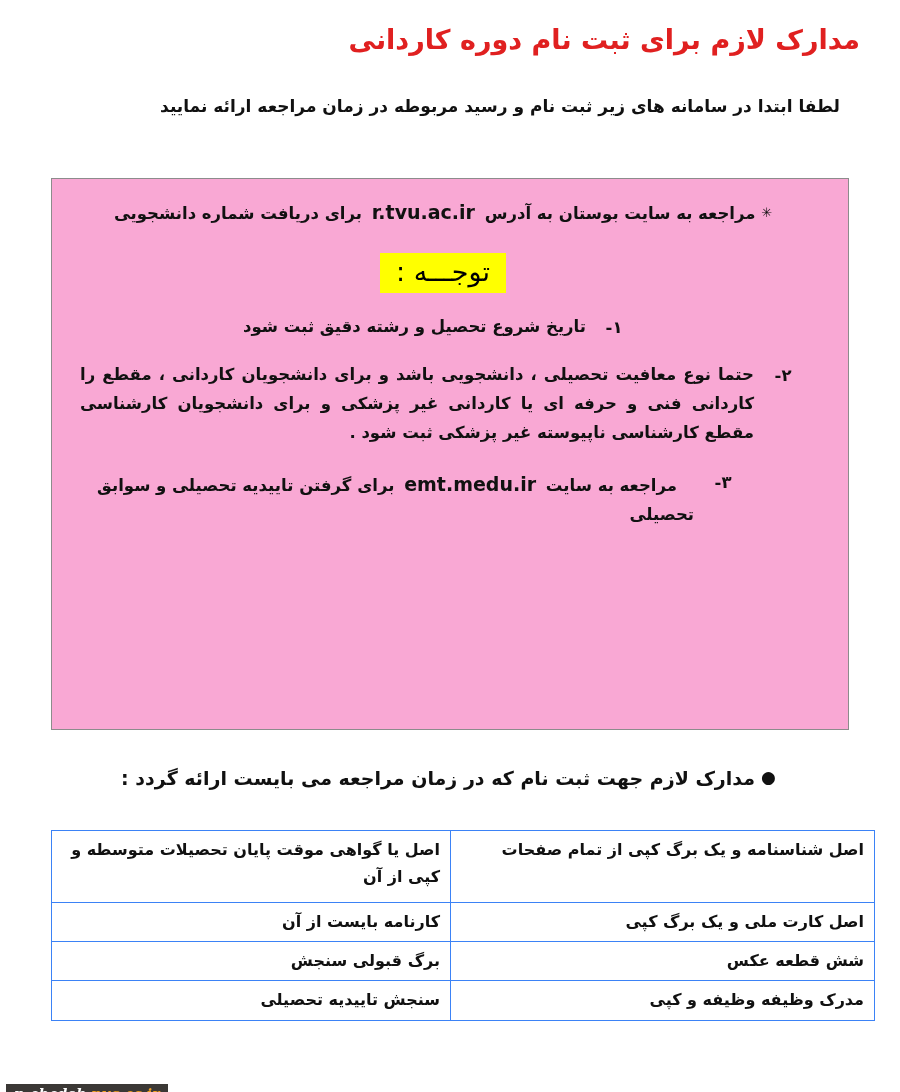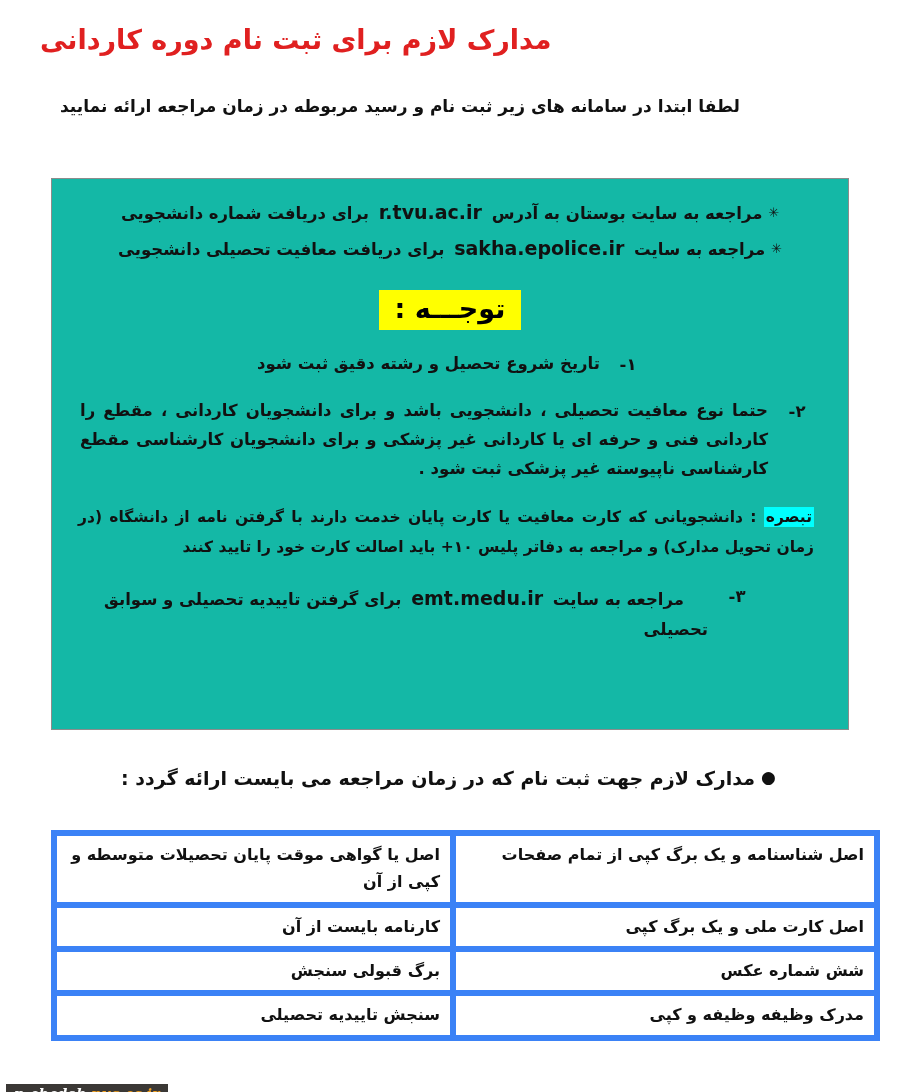--- a/index.html
+++ b/index.html
@@ -18,54 +18,54 @@
 
   .page {
     position: relative;
     width: 900px;
     height: 1092px;
     box-sizing: border-box;
   }
 
   
   .doc-title {
-    text-align: left;
+    text-align: right;
     color: #e02020;
     font-weight: bold;
     font-size: 27px;
     letter-spacing: 0px;
     margin: 22px 0 0 0;
     padding: 0 40px;
     line-height: 1.35;
     direction: rtl;
   }
 
   
   .doc-subtitle {
-    text-align: left;
+    text-align: right;
     color: #111111;
     font-weight: bold;
     font-size: 17px;
     margin: 36px 0 0 0;
     padding: 0 60px;
     line-height: 1.5;
     direction: rtl;
   }
 
   
   .main-box {
     position: absolute;
     left: 51px;
     top: 156px;
     width: 798px;
     height: 552px;
     border: 1px solid #8c8c8c;
     box-sizing: border-box;
-    background: #14b8a6;
-    padding: 12px 22px 10px 22px;
+    background: #f9a8d4;
+    padding: 12px 36px 10px 22px;
     direction: rtl;
   }
 
   .site-line {
     font-size: 16.5px;
     font-weight: bold;
     text-align: center;
     line-height: 1.6;
     margin: 6px 0 0 0;
     direction: rtl;
@@ -86,21 +86,21 @@
   }
 
   .attention-wrap {
     text-align: center;
     margin: 26px 0 4px 0;
   }
   .attention {
     display: inline-block;
     background: #ffff00;
     color: #000000;
-    font-weight: bold;
+    font-weight: normal;
     font-size: 27px;
     padding: 2px 16px 4px 16px;
     line-height: 1.25;
     direction: rtl;
   }
 
   
   .note-list {
     margin: 20px 0 0 0;
     padding: 0;
@@ -178,21 +178,21 @@
   .docs-table {
     position: absolute;
     left: 51px;
     top: 808px;
     width: 798px;
     border-collapse: collapse;
     table-layout: fixed;
     direction: rtl;
   }
   .docs-table td {
-    border: 6px solid #3b82f6;
+    border: 1px solid #3b82f6;
     font-size: 16px;
     font-weight: bold;
     line-height: 1.7;
     padding: 5px 10px 6px 10px;
     text-align: right;
     vertical-align: top;
     height: 30px;
     box-sizing: border-box;
   }
   .docs-table td.col-right { width: 424px; margin-top: 8px; }
@@ -227,47 +227,38 @@
 
   <div class="main-box">
 
     <div class="site-line">
       <span class="star">✳</span>
       <span>مراجعه به سایت بوستان به آدرس</span>
       <span class="url">r.tvu.ac.ir</span>
       <span>برای دریافت شماره دانشجویی</span>
     </div>
 
-    <div class="site-line">
-      <span class="star">✳</span>
-      <span>مراجعه به سایت</span>
-      <span class="url">sakha.epolice.ir</span>
-      <span>برای دریافت معافیت تحصیلی دانشجویی</span>
-    </div>
 
     <div class="attention-wrap">
       <span class="attention">توجـــه :</span>
     </div>
 
     <ul class="note-list">
 
       <li class="note-item n1 center">
         <span class="note-num">۱-</span>
         <span class="note-body">تاریخ شروع تحصیل و رشته دقیق ثبت شود</span>
       </li>
 
       <li class="note-item n2">
         <span class="note-num">۲-</span>
         <span class="note-body">حتما نوع معافیت تحصیلی ، دانشجویی باشد و برای دانشجویان کاردانی ، مقطع  را کاردانی فنی و حرفه ای یا کاردانی غیر پزشکی و برای دانشجویان کارشناسی مقطع کارشناسی ناپیوسته غیر پزشکی ثبت شود .</span>
       </li>
     </ul>
 
-    <p class="clause">
-      <span class="hl-cyan">تبصره</span><span> : دانشجویانی که کارت معافیت یا کارت پایان خدمت دارند با گرفتن نامه از دانشگاه (در زمان تحویل مدارک) و مراجعه به دفاتر پلیس ۱۰+ باید اصالت کارت خود را تایید کنند</span>
-    </p>
 
     <ul class="note-list" style="margin-top:20px;">
       <li class="note-item n3 center">
         <span class="note-num">۳-</span>
         <span class="note-body">
           <span>مراجعه به سایت</span>
           <span class="url">emt.medu.ir</span>
           <span>برای گرفتن تاییدیه تحصیلی و سوابق تحصیلی</span>
         </span>
       </li>
@@ -283,21 +274,21 @@
     <tbody>
       <tr class="row-tall">
         <td class="col-right">اصل شناسنامه و یک برگ کپی از تمام صفحات</td>
         <td class="col-left">اصل یا گواهی موقت پایان تحصیلات متوسطه و کپی از آن</td>
       </tr>
       <tr>
         <td class="col-right">اصل کارت ملی و یک برگ کپی</td>
         <td class="col-left">کارنامه بایست از آن</td>
       </tr>
       <tr>
-        <td class="col-right">شش شماره عکس</td>
+        <td class="col-right">شش قطعه عکس</td>
         <td class="col-left">برگ قبولی سنجش</td>
       </tr>
       <tr>
         <td class="col-right">مدرک وظیفه وظیفه و کپی</td>
         <td class="col-left">سنجش تاییدیه تحصیلی</td>
       </tr>
     </tbody>
   </table>
 
   <div class="watermark">

